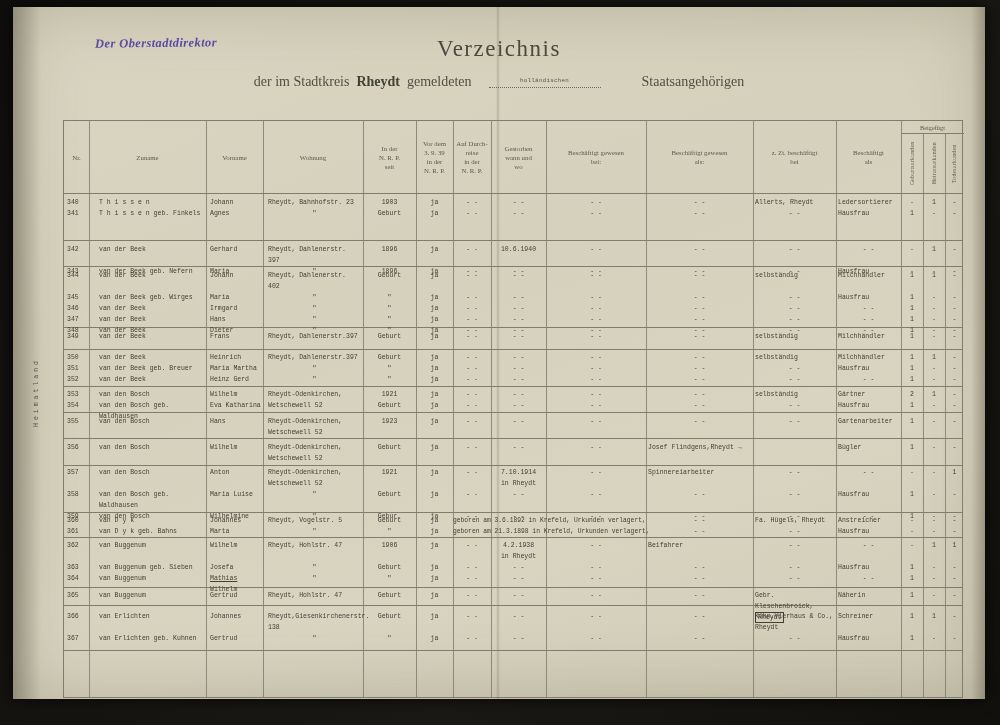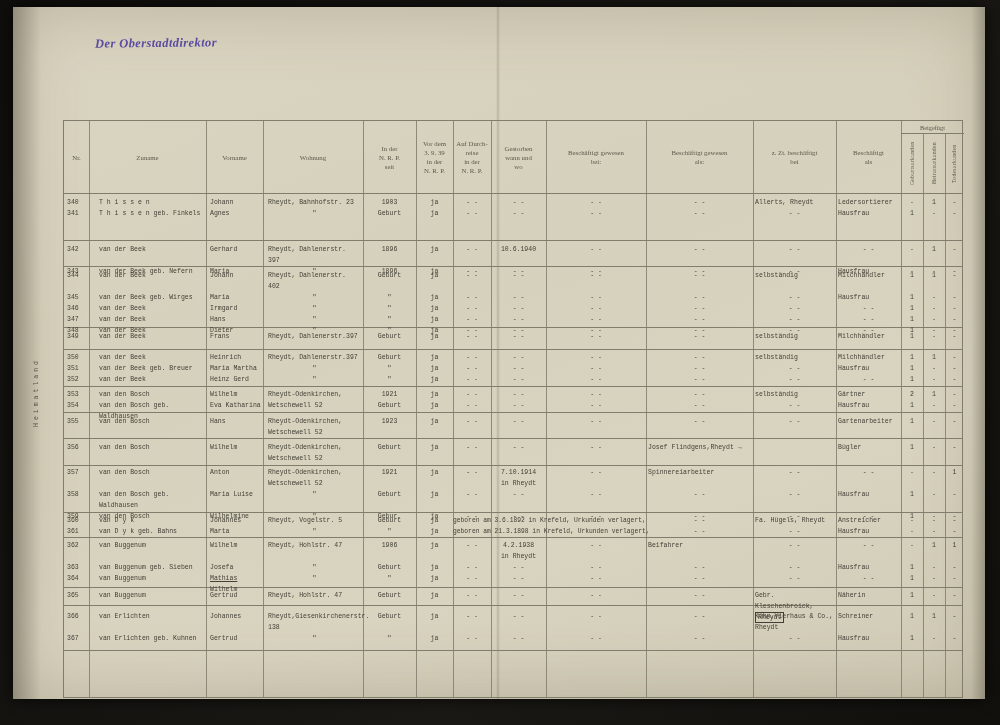--- a/index.html
+++ b/index.html
@@ -64,20 +64,28 @@
 
 <div class="page">
   <div class="paper">
     <div class="spine"></div>
     <div class="edge-r"></div>
     <div class="fold"></div>
 
     <div class="stamp">Der Oberstadtdirektor</div>
 
     <div class="doc-header">
+      <div class="title">Verzeichnis</div>
+      <div class="subtitle">
+        <span>der im Stadtkreis</span>
+        <span class="bold">Rheydt</span>
+        <span>gemeldeten</span>
+        <span class="inserted"><span class="ins-text">holländischen</span></span>
+        <span>Staatsangehörigen</span>
+      </div>
     </div>
 
     <div class="margin-note">Heimatland</div>
 
     <div class="tableWrap">
       <div class="vlines" id="vlines">
           <div class="vline" style="left: 25px;"></div>
           <div class="vline" style="left: 142px;"></div>
           <div class="vline" style="left: 199px;"></div>
           <div class="vline" style="left: 299px;"></div>

